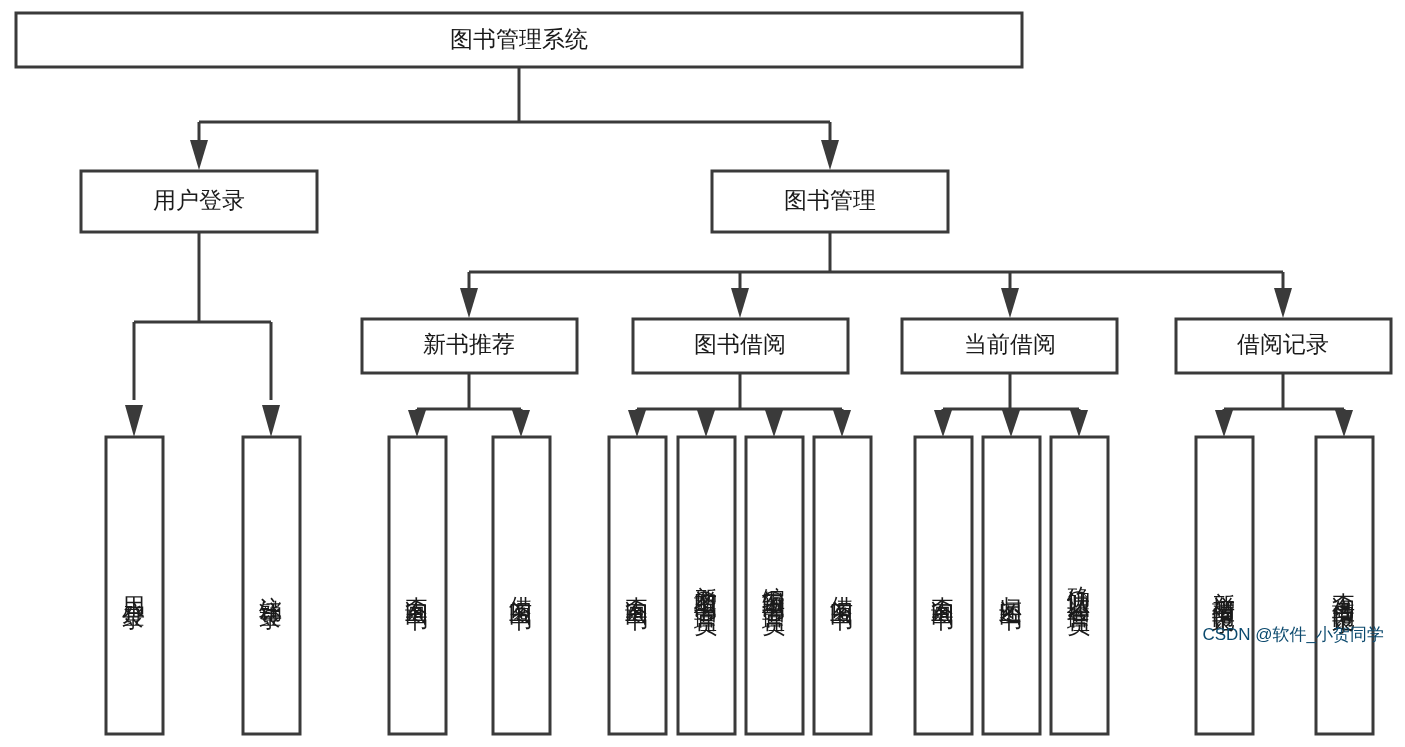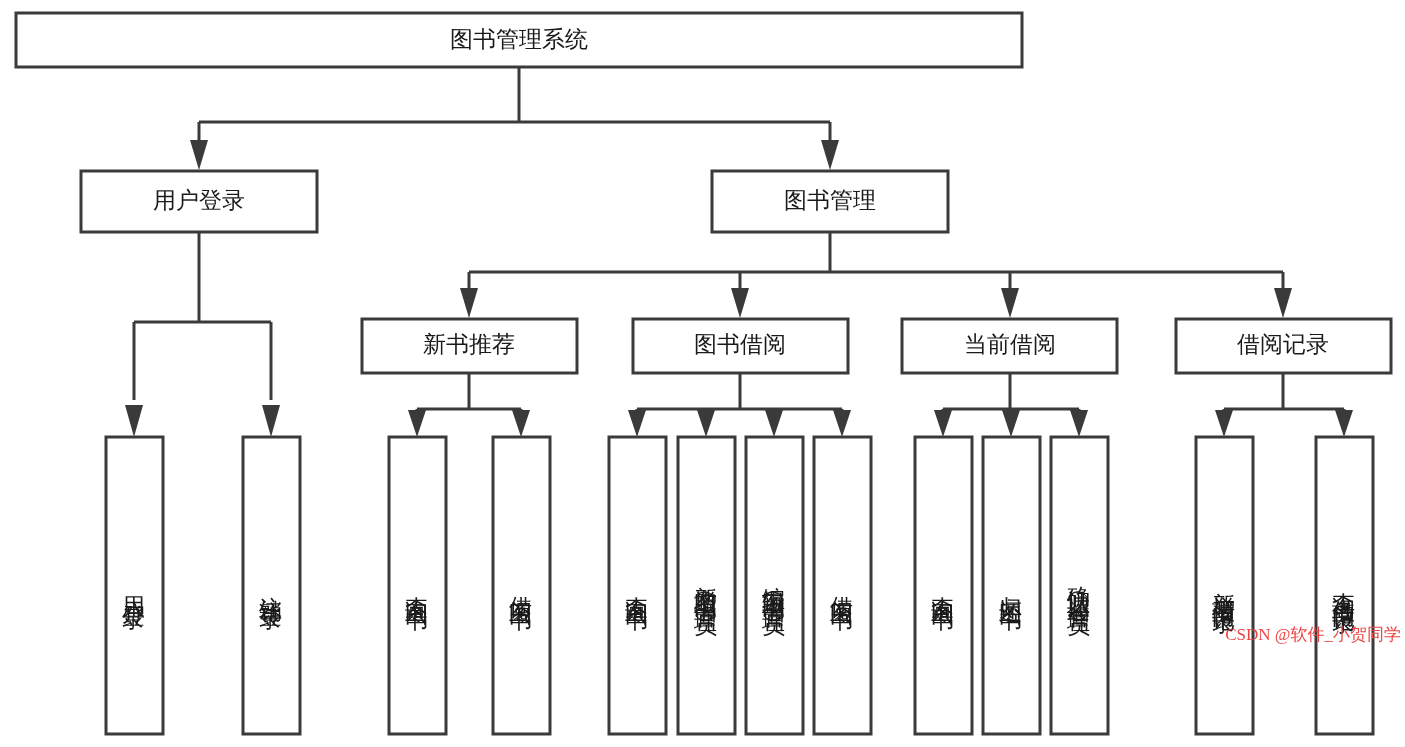--- a/index.html
+++ b/index.html
@@ -52,25 +52,25 @@
     font-family: "Liberation Sans", "DejaVu Sans", sans-serif;
     font-size: 23px;
     fill: #1a1a1a;
     writing-mode: vertical-rl;
     text-orientation: upright;
     letter-spacing: 4px;
     text-anchor: middle;
   }
   .watermark {
     position: absolute;
-    right: 4px;
+    right: 21px;
     bottom: 6px;
-    font-family: Liberation Serif, serif;
+    font-family: Liberation Sans, sans-serif;
     font-size: 17px;
-    color: #ef4444;
+    color: #0c4a6e;
     white-space: nowrap;
     pointer-events: none;
   }
 </style>
 </head>
 <body>
 
 <div id="diagram-root">
   <svg class="flow" viewBox="0 0 1405 747" xmlns="http://www.w3.org/2000/svg">
 

